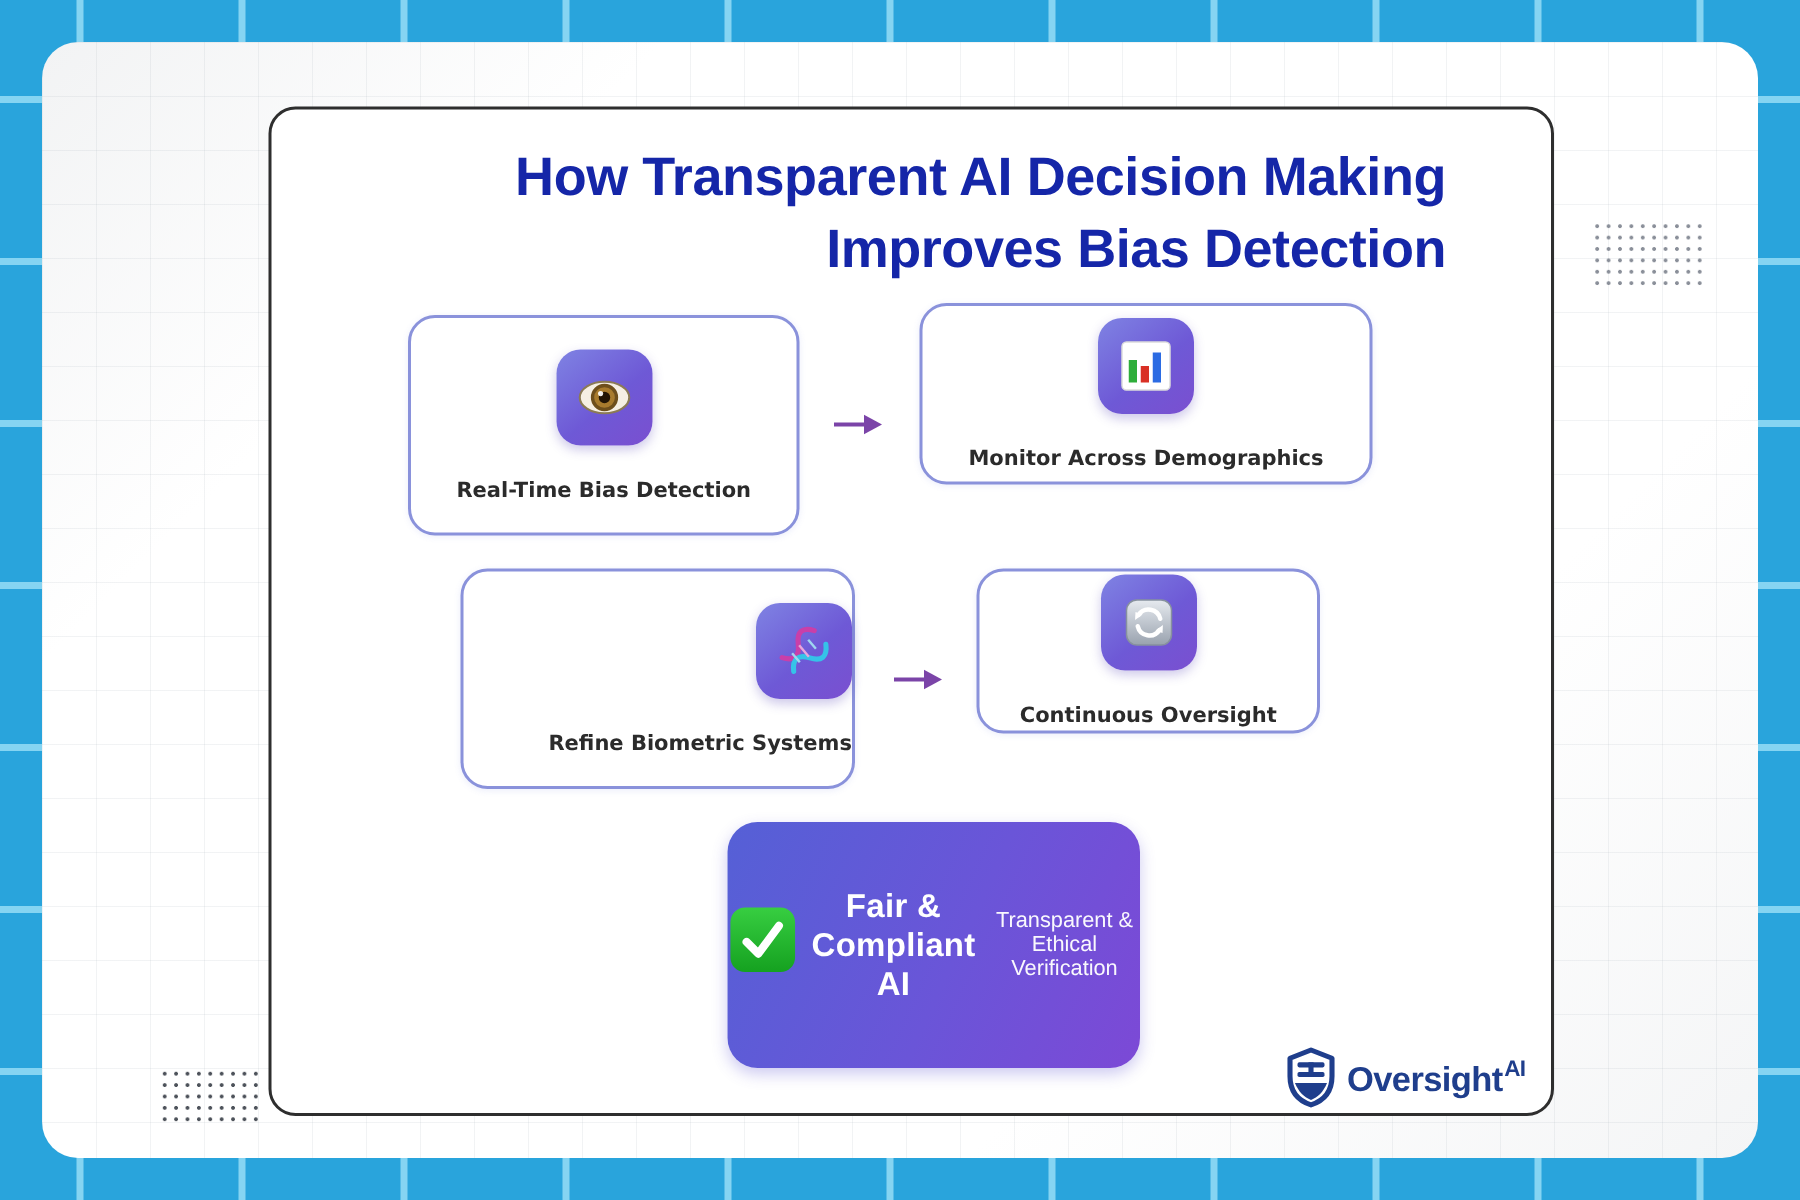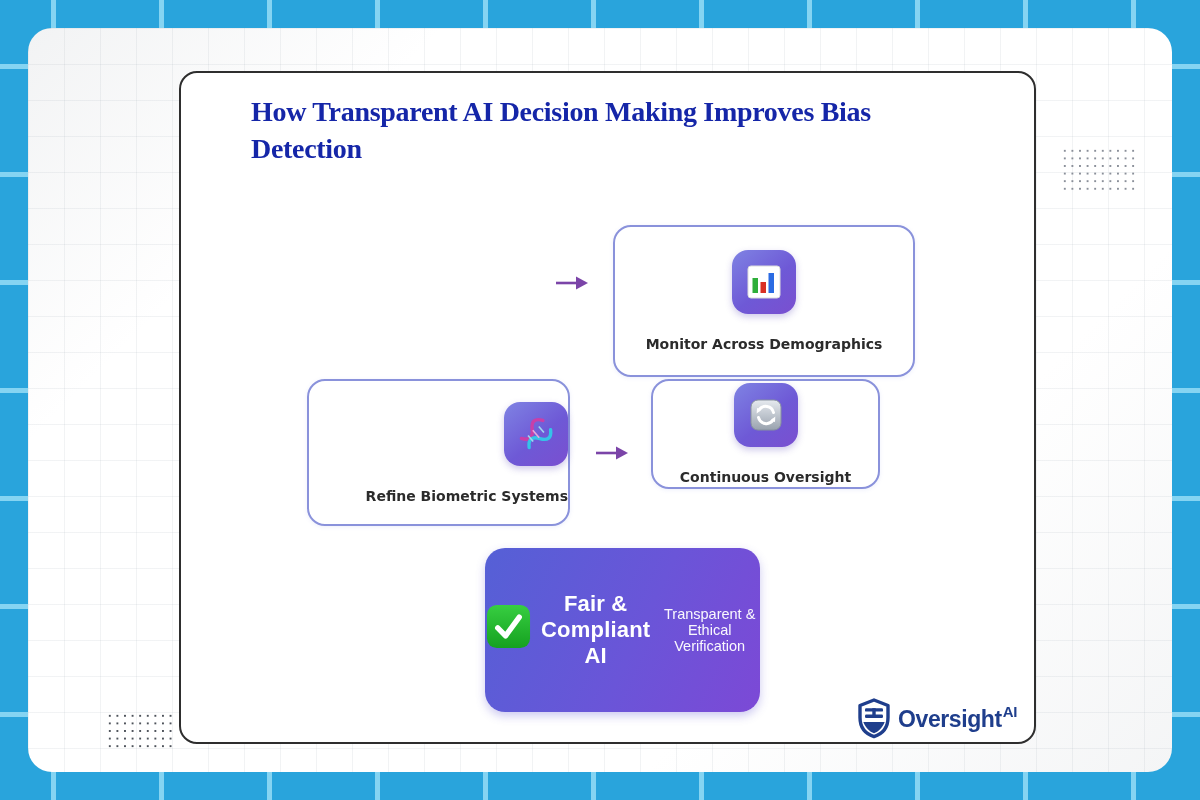--- a/index.html
+++ b/index.html
@@ -35,34 +35,34 @@
   .dots-bl { left: 78px;  top: 684px; width: 70px; height: 39px; --dotc: #4d525a; }
 
   
   .inner-card {
     position: absolute; left: 151px; top: 43px; width: 857px; height: 673px;
     background: #ffffff; border: 2px solid #2e2e2e; border-radius: 18px;
   }
 
   .title {
     position: absolute; top: 21px; left: 70px; right: 70px;
-    text-align: left;
-    font-family: Liberation Serif, serif;
-    font-weight: 800; font-size: 28px; line-height: 1.32;
+    text-align: right;
+    font-family: Liberation Sans, sans-serif;
+    font-weight: 800; font-size: 36px; line-height: 1.32;
     color: #1526A8; letter-spacing: -0.3px;
   }
 
   .feature-box {
     position: absolute; background: #fff;
     border: 2.5px solid #8A92DB; border-radius: 18px;
     display: flex; flex-direction: column; align-items: center; justify-content: center;
     gap: 22px; box-shadow: 0 1px 4px rgba(110,120,220,0.12);
   }
   .box-1 { left: 91px;  top: 137px; width: 261px; height: 147px; }
-  .box-2 { left: 432px; top: 152px; width: 302px; height: 152px; }
+  .box-2 { left: 432px; top: 129px; width: 302px; height: 121px; }
   .box-3 { left: 126px; top: 306px; width: 263px; height: 147px; align-items: flex-end; }
   .box-4 { left: 470px; top: 306px; width: 229px; height: 110px; }
 
   .icon-tile {
     width: 64px; height: 64px; border-radius: 16px;
     background: linear-gradient(140deg, #7F83E3 0%, #6E59D6 55%, #7A4FD0 100%);
     display: flex; align-items: center; justify-content: center;
     box-shadow: 0 3px 7px rgba(80,60,180,0.28);
   }
   .feature-label {
@@ -110,20 +110,32 @@
 <body>
 
 <div class="outer-card">
   <div class="dots dots-tr"></div>
   <div class="dots dots-bl"></div>
 
   <div class="inner-card">
 
     <div class="title">How Transparent AI Decision Making Improves Bias Detection</div>
 
+    <div class="feature-box box-1">
+      <div class="icon-tile">
+        <svg width="40" height="28" viewBox="0 0 40 28">
+          <ellipse cx="20" cy="14" rx="16.5" ry="10.5" fill="#F6EFE3" stroke="#8B7A55" stroke-width="1.4"></ellipse>
+          <circle cx="20" cy="14" r="8" fill="#A87B2D"></circle>
+          <circle cx="20" cy="14" r="8" fill="none" stroke="#6E4F1C" stroke-width="2.2"></circle>
+          <circle cx="20" cy="14" r="3.8" fill="#231505"></circle>
+          <circle cx="17.4" cy="11.4" r="1.7" fill="#ffffff" opacity="0.92"></circle>
+        </svg>
+      </div>
+      <div class="feature-label">Real-Time Bias Detection</div>
+    </div>
 
     <div class="flow-arrow arrow-1">
       <svg width="34" height="16" viewBox="0 0 34 16">
         <line x1="1" y1="8" x2="23" y2="8" stroke="#7B44A8" stroke-width="2.6"></line>
         <path d="M21 1.5 L33 8 L21 14.5 Z" fill="#7B44A8"></path>
       </svg>
     </div>
 
     <div class="feature-box box-2">
       <div class="icon-tile">

